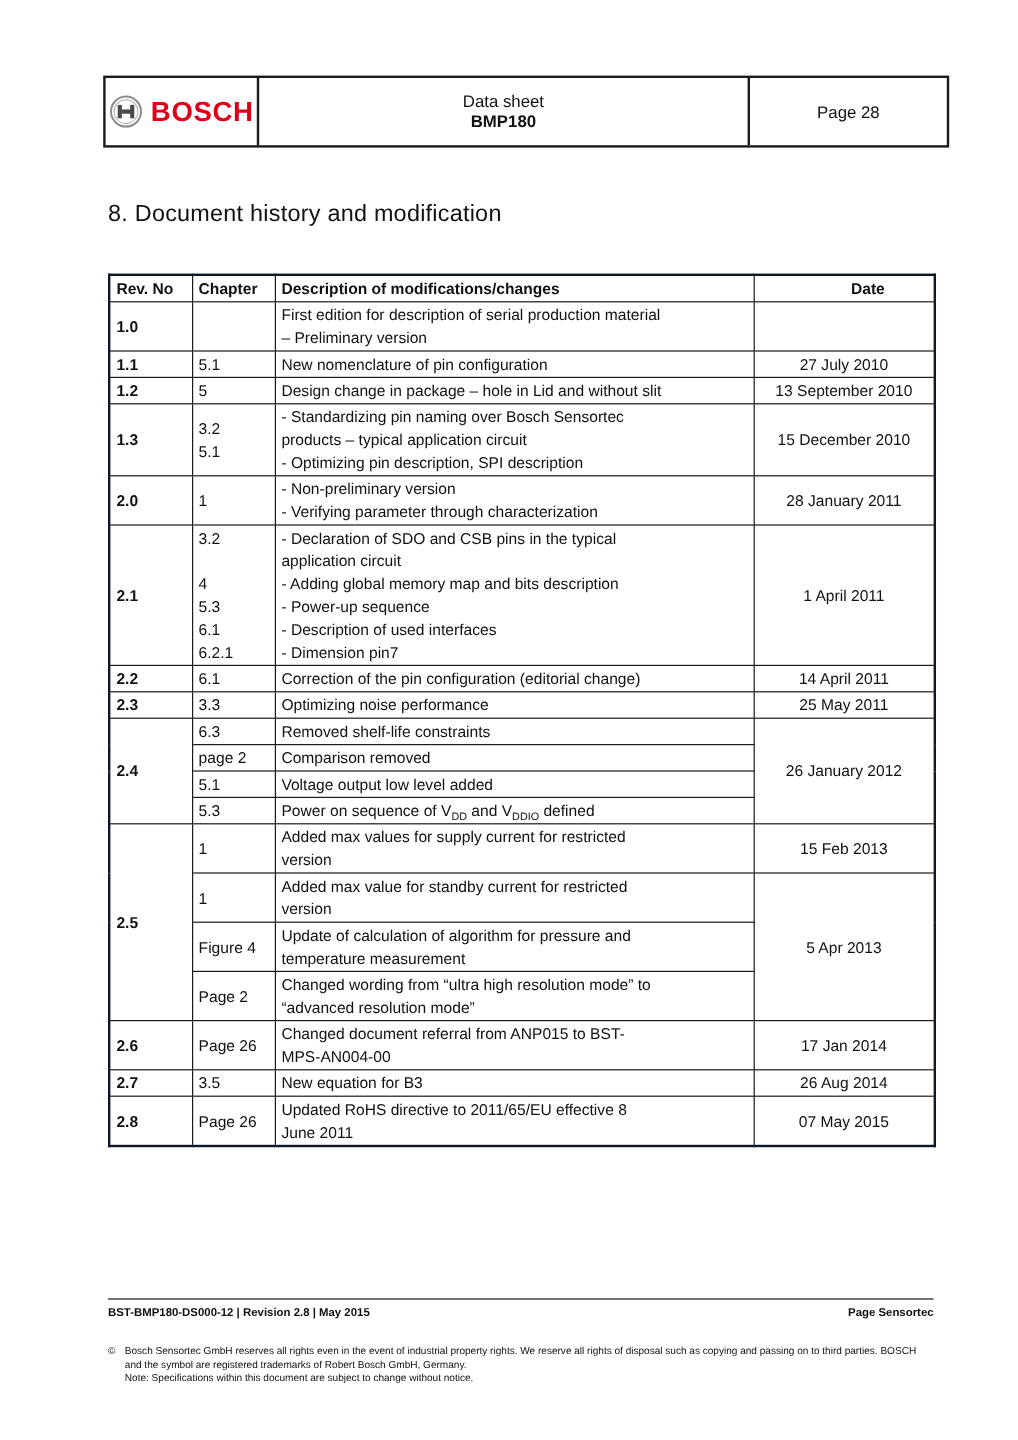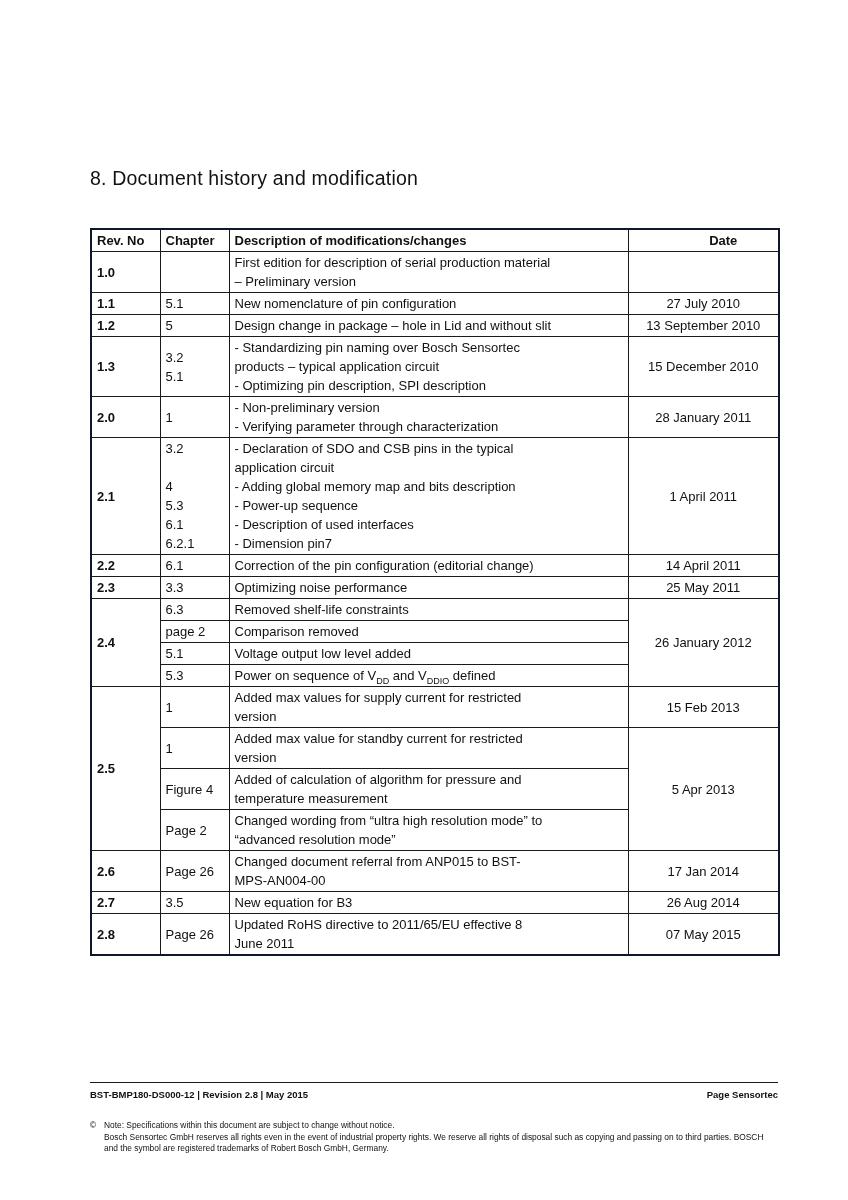--- a/index.html
+++ b/index.html
@@ -97,20 +97,39 @@
     font-size: 8.4px; line-height: 11.5px;
   }
   .copy-symbol { width: 14px; flex: none; }
   .copy-body { flex: 1; }
 </style>
 </head>
 <body>
 
 <div class="page">
 
+  <div class="header-box">
+    <div class="hcell-logo">
+      <svg width="28" height="28" viewBox="0 0 30 30">
+        <circle cx="15" cy="15" r="13.4" fill="none" stroke="#8c8c8c" stroke-width="1.8"></circle>
+        <circle cx="15" cy="15" r="10.6" fill="none" stroke="#aaaaaa" stroke-width="0.9"></circle>
+        <rect x="7.6" y="9" width="3.7" height="12" fill="#4a4a4a"></rect>
+        <rect x="18.7" y="9" width="3.7" height="12" fill="#4a4a4a"></rect>
+        <rect x="10.8" y="13.1" width="8.4" height="3.8" fill="#4a4a4a"></rect>
+      </svg>
+      <span class="brand-text">BOSCH</span>
+    </div>
+    <div class="hcell-center">
+      <span class="doc-type">Data sheet</span>
+      <span class="product">BMP180</span>
+    </div>
+    <div class="hcell-page">
+      <span>Page 28</span>
+    </div>
+  </div>
 
   <div class="section-title">8. Document history and modification</div>
 
   <table class="doc-table">
     <colgroup>
       <col style="width:69px">
         <col style="width:69px">
         <col style="width:399px">
         <col style="width:151px">
     </colgroup>
@@ -220,21 +239,21 @@
       <td class="cell-date">15 Feb 2013</td>
     </tr>
     <tr>
       <td>1</td>
       <td class="pre">Added max value for standby current for restricted
 version</td>
       <td class="cell-date" rowspan="3">5 Apr 2013</td>
     </tr>
     <tr>
       <td>Figure 4</td>
-      <td class="pre">Added of calculation of algorithm for pressure and
+      <td class="pre">Update of calculation of algorithm for pressure and
 temperature measurement</td>
     </tr>
     <tr>
       <td>Page 2</td>
       <td class="pre">Changed wording from “ultra high resolution mode” to
 “advanced resolution mode”</td>
     </tr>
 
     <tr>
       <td class="cell-rev">2.6</td>
@@ -263,19 +282,19 @@
 
   <div class="page-footer">
     <div class="footer-rule"></div>
     <div class="footer-row1">
       <span>BST-BMP180-DS000-12 | Revision 2.8 | May 2015</span>
       <span>Page Sensortec</span>
     </div>
     <div class="footer-copy">
       <span class="copy-symbol">©</span>
       <div class="copy-body">
+        <div>Bosch Sensortec GmbH reserves all rights even in the event of industrial property rights. We reserve all rights of disposal such as copying and passing on to third parties. BOSCH and the symbol are registered trademarks of Robert Bosch GmbH, Germany.</div>
         <div>Note: Specifications within this document are subject to change without notice.</div>
-        <div>Bosch Sensortec GmbH reserves all rights even in the event of industrial property rights. We reserve all rights of disposal such as copying and passing on to third parties. BOSCH and the symbol are registered trademarks of Robert Bosch GmbH, Germany.</div>
       </div>
     </div>
   </div>
 
 </div>
 
 </body></html>

